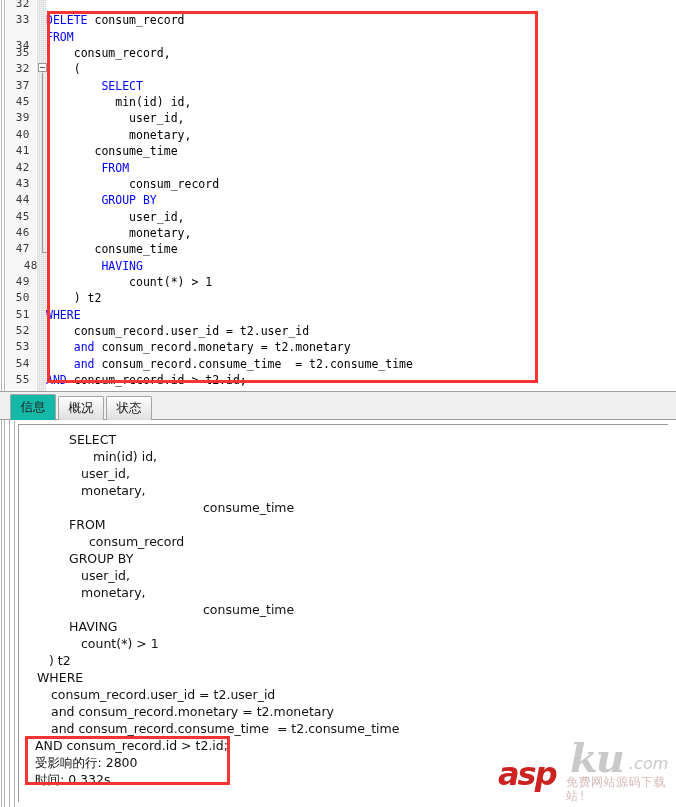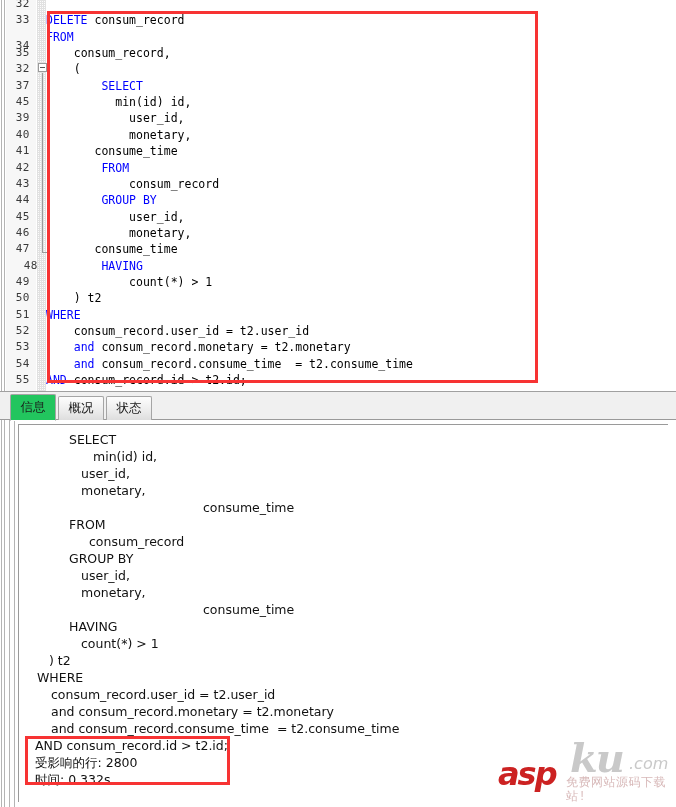--- a/index.html
+++ b/index.html
@@ -142,21 +142,21 @@
     font-size: 12.5px;
     line-height: 21px;
     text-align: center;
     color: #1a1a1a;
     font-family: "DejaVu Sans", sans-serif;
     border: 1px solid #a5a5a5;
     border-bottom: none;
     border-radius: 2px 2px 0 0;
   }
   .tab.active {
-    background: #22c55e;
+    background: #14b8a6;
     border-bottom: 1px solid #ffffff;
     top: 2px;
     height: 27px;
     line-height: 24px;
     z-index: 3;
   }
   .tab.inactive {
     background: linear-gradient(180deg, #fdfdfd 0%, #ebebeb 60%, #dcdcdc 100%);
   }
   #tab-0 { left: 10px;  width: 46px; }

